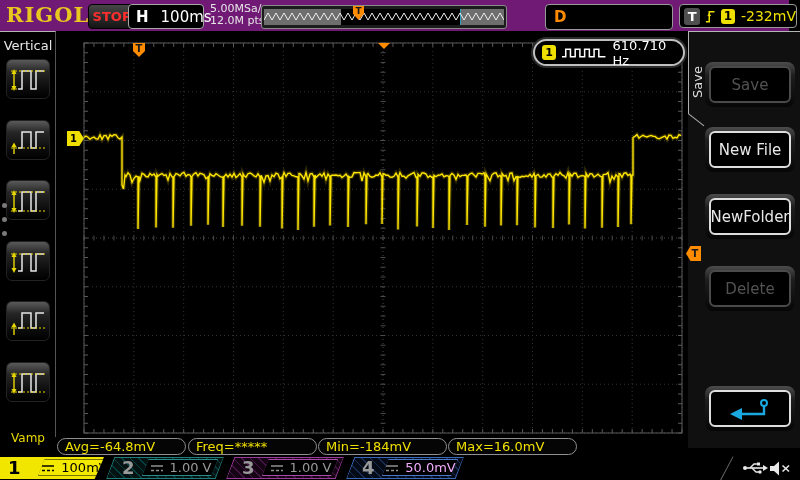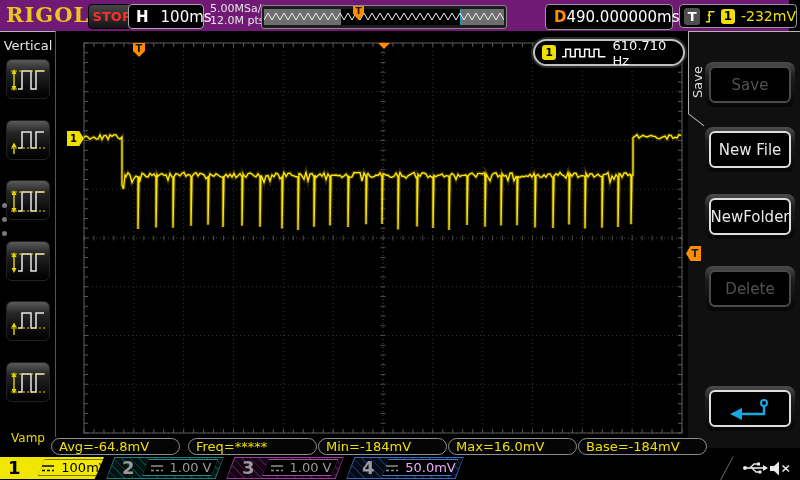--- a/index.html
+++ b/index.html
@@ -125,21 +125,20 @@
         <div class="pv-gray-r"></div>
         <div class="pv-edge"></div>
         <svg class="pv-zz" width="240" height="16">
           <polyline id="zigzag" fill="none" stroke="#f0f0f0" stroke-width="1" points="0,11 4,4 8,11 12,4 16,11 20,4 24,11 28,4 32,11 36,4 40,11 44,4 48,11 52,4 56,11 60,4 64,11 68,4 72,11 76,4 80,11 84,4 88,11 92,4 96,11 100,4 104,11 108,4 112,11 116,4 120,11 124,4 128,11 132,4 136,11 140,4 144,11 148,4 152,11 156,4 160,11 164,4 168,11 172,4 176,11 180,4 184,11 188,4 192,11 196,4 200,11 204,4 208,11 212,4 216,11 220,4 224,11 228,4 232,11 236,4 240,11"></polyline>
         </svg>
       </div>
       <div class="pv-tmark">T</div>
     </div>
     <div class="dbox">
       <span class="dlabel">D</span>
-      <span class="dval">490.000000ms</span>
     </div>
     <div class="tbox">
       <span class="tbadge">T</span>
       <svg width="13" height="17" viewBox="0 0 13 17" style="margin-left:4px">
         <path d="M2 14 H5.5 V3.5 H11" fill="none" stroke="#f0e000" stroke-width="1.6"></path>
         <polygon points="3.6,8 7.4,8 5.5,4.4" fill="#f0e000"></polygon>
       </svg>
       <span class="chbadge">1</span>
       <span class="tlevel">-232mV</span>
     </div>
@@ -589,25 +588,24 @@
       <div class="inner">
         <svg width="46" height="24" viewBox="0 0 46 24">
           <circle cx="37" cy="6" r="3" fill="none" stroke="#1aa8e0" stroke-width="2"></circle>
           <path d="M37 9 V17 H14" fill="none" stroke="#1aa8e0" stroke-width="2.4"></path>
           <polygon points="15,11 15,23 3,17" fill="#1aa8e0"></polygon>
         </svg>
       </div>
     </div>
   </div>
 
-  <div class="mbar" style="left:51px">Avg=-64.8mV</div>
+  <div class="mbar" style="left:57px">Avg=-64.8mV</div>
   <div class="mbar" style="left:188px">Freq=*****</div>
   <div class="mbar" style="left:318px">Min=-184mV</div>
   <div class="mbar" style="left:448px">Max=16.0mV</div>
-  <div class="mbar" style="left:578px">Base=-184mV</div>
 
   <div class="chanbar">
 
     <div class="chip clip1" style="left:0;width:104px;background:#f0e600">
       <div class="num" style="left:8px;color:#000">1</div>
       <div class="vbox clipV" style="left:38px;width:72px">
         <div class="vrim" style="background:rgba(0,0,0,.5)"></div>
         <div class="vfill" style="background:#f4ea00">
           <svg width="16" height="10" viewBox="0 0 16 10">
             <line x1="2" y1="3" x2="14" y2="3" stroke="#000" stroke-width="1.6"></line>

